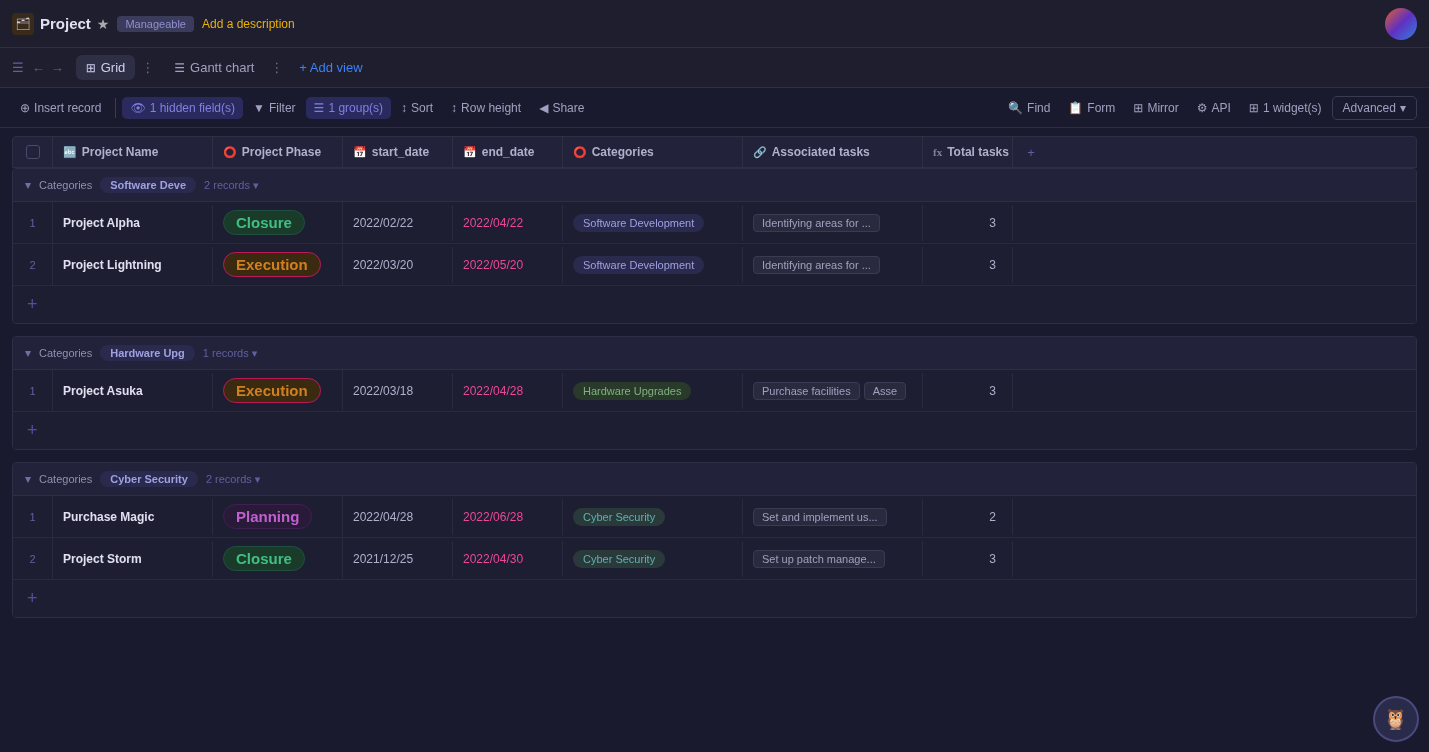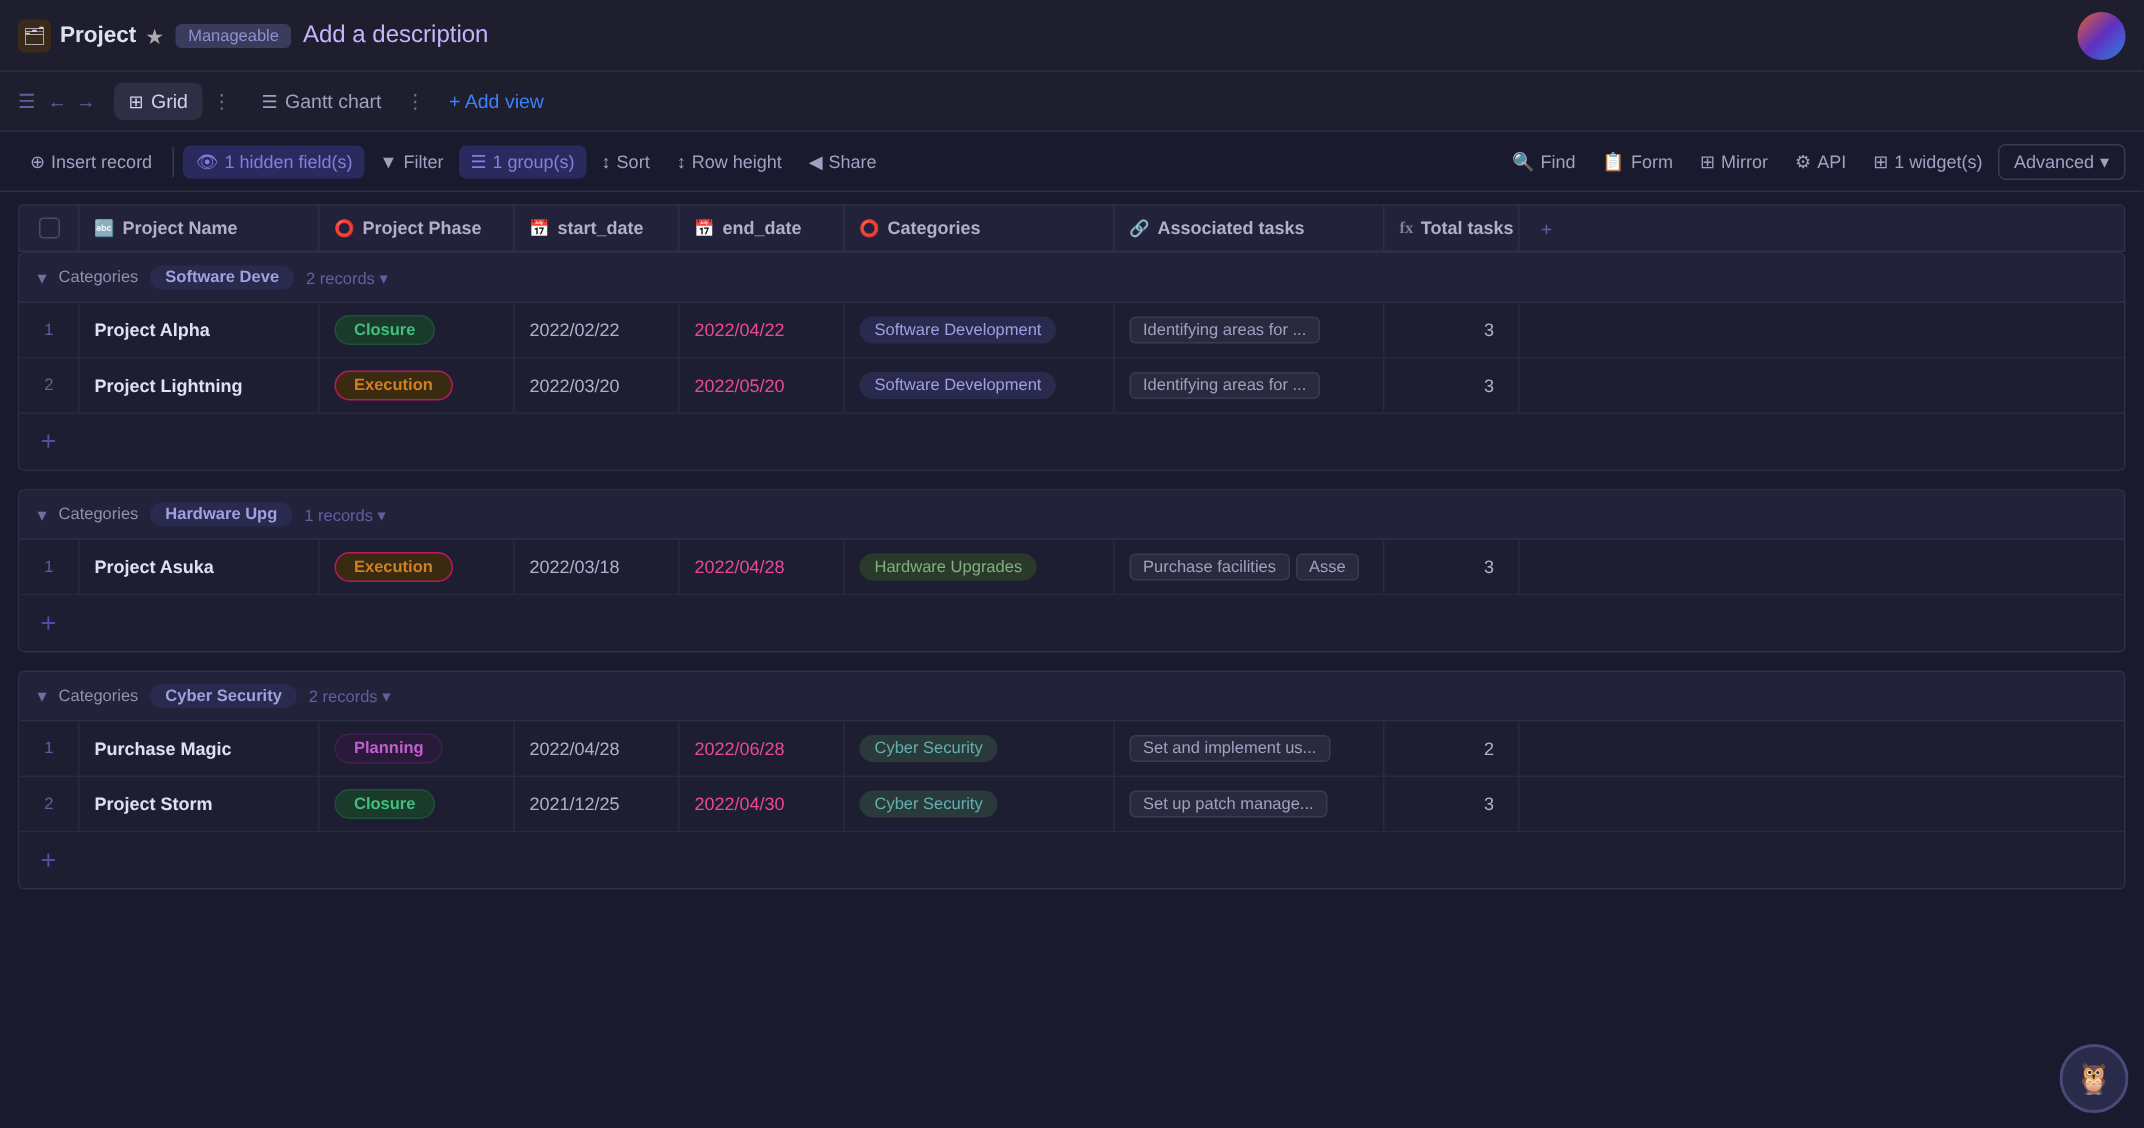--- a/index.html
+++ b/index.html
@@ -41,22 +41,22 @@
     }
     .star-icon { color: #aaa; font-size: 14px; }
     .manageable-badge {
       background: #3b3b5c;
       color: #9090d0;
       border-radius: 4px;
       padding: 2px 8px;
       font-size: 11px;
     }
     .add-description {
-      color: #c4b5fd;
-      font-size: 16px;
+      color: #eab308;
+      font-size: 12px;
     }
     .spacer { flex: 1; }
     .avatar {
       width: 32px; height: 32px;
       border-radius: 50%;
       background: linear-gradient(135deg, #e06030, #6030c0, #3080e0);
     }
 
     
     .view-tabs {
@@ -238,21 +238,21 @@
     .cell-start { width: 110px; min-width: 110px; color: #b0b0cc; }
     .cell-end { width: 110px; min-width: 110px; color: #ec4899; }
     .cell-categories { width: 180px; min-width: 180px; }
     .cell-associated { width: 180px; min-width: 180px; gap: 4px; flex-wrap: nowrap; overflow: hidden; }
     .cell-total { width: 90px; min-width: 90px; color: #b0b0cc; justify-content: flex-end; padding-right: 16px; }
 
     
     .phase-badge {
       padding: 3px 12px;
       border-radius: 20px;
-      font-size: 11px;
+      font-size: 15px;
       font-weight: 600;
     }
     .phase-closure { background: #1a3a2a; color: #40c080; border: 1px solid #205040; }
     .phase-execution { background: #3a2a10; color: #d08020; border: 1px solid #be185d; }
     .phase-planning { background: #2a1a3a; color: #c060d0; border: 1px solid #402050; }
 
     
     .category-tag {
       padding: 3px 10px;
       border-radius: 20px;

